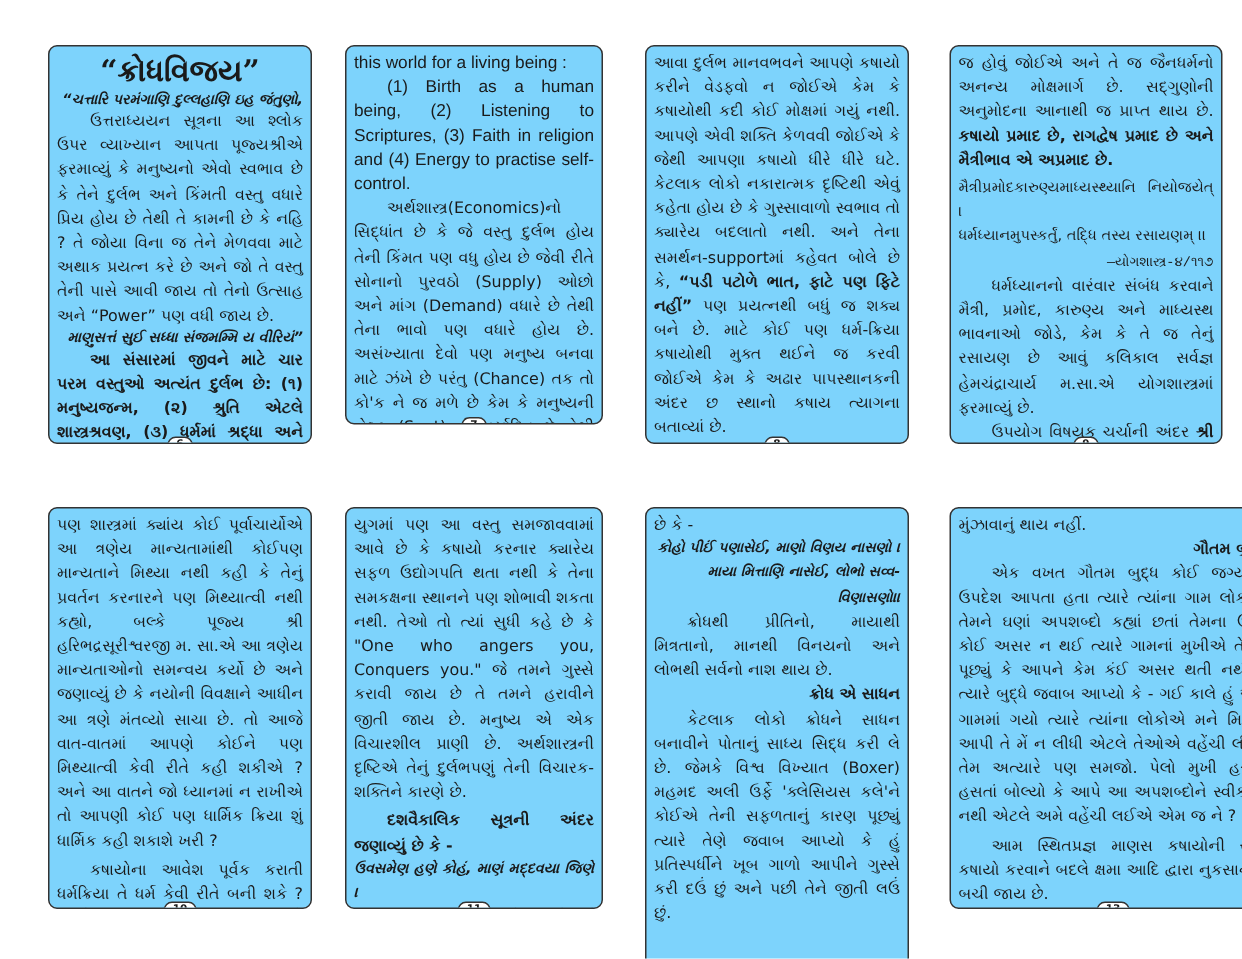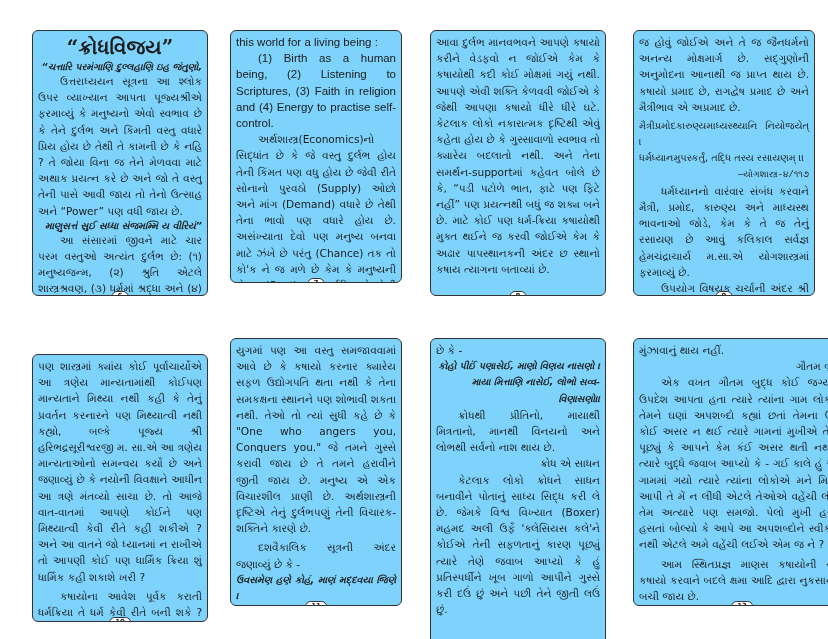--- a/index.html
+++ b/index.html
@@ -6,21 +6,21 @@
   body { width:828px; height:639px; position:relative; overflow:hidden;
          font-family:"DejaVu Sans", sans-serif; color:#1a1a1a; }
   .panel { position:absolute; border:1.5px solid #333; border-radius:6px;
            box-sizing:border-box; padding:3px 5px 8px 5px; background:#7dd3fc;
            font-size:10.6px; line-height:16.2px; overflow:hidden; }
   .pnum { position:absolute; bottom:-7px; left:50%; transform:translateX(-50%);
           border:1.5px solid #333; border-radius:8px; background:#fff;
           font-size:7px; line-height:9px; padding:0 5px; font-weight:bold; }
   .p { margin:0; text-align:justify; }
   .ind { text-indent:22px; }
-  .b { font-weight:normal; }
+  .b { font-weight:bold; }
   .i { font-style:italic; font-weight:bold; }
   .en { font-family:"Liberation Sans", sans-serif; font-size:11.5px; }
   .c { text-align:right; }
   .r { text-align:right; }
   .title { font-family:"DejaVu Serif", serif; font-size:20px; line-height:26px;
            font-weight:bold; text-align:center; }
   .gap { height:3px; }
 </style>
 </head>
 <body>
@@ -54,21 +54,21 @@
   <p class="p"><span>જ હોવું જોઈએ અને તે જ જૈનધર્મનો અનન્ય મોક્ષમાર્ગ છે. સદ્ગુણોની અનુમોદના આનાથી જ પ્રાપ્ત થાય છે.</span> <span class="b">કષાયો પ્રમાદ છે, રાગદ્વેષ પ્રમાદ છે અને મૈત્રીભાવ એ અપ્રમાદ છે.</span></p>
   <div class="gap"></div>
   <p class="p" style="font-size:9.8px;">મૈત્રીપ્રમોદકારુણ્યમાધ્યસ્થ્યાનિ નિયોજયેત્ ।</p>
   <p class="p" style="font-size:9.8px;">ધર્મધ્યાનમુપસ્કર્તું, તદ્ધિ તસ્ય રસાયણમ્ ।।</p>
   <p class="p r" style="font-size:9px;font-family:Liberation Mono, monospace;">—યોગશાસ્ત્ર-૪/૧૧૭</p>
   <p class="p ind">ધર્મધ્યાનનો વારંવાર સંબંધ કરવાને મૈત્રી, પ્રમોદ, કારુણ્ય અને માધ્યસ્થ ભાવનાઓ જોડે, કેમ કે તે જ તેનું રસાયણ છે આવું કલિકાલ સર્વજ્ઞ હેમચંદ્રાચાર્ય મ.સા.એ યોગશાસ્ત્રમાં ફરમાવ્યું છે.</p>
   <p class="p ind"><span>ઉપયોગ વિષયક ચર્ચાની અંદર</span> <span class="b">શ્રી સિદ્ધસેન દિવાકરસૂરિ મ. સા., શ્રી જિનભદ્ર ગણિ ક્ષમાશ્રમણ અને શ્રી મલ્લવાદીસૂરિ મ. સા.</span></p>
   <span class="pnum">9</span>
 </div>
 
-<div class="panel" style="left:32px;top:338px;width:176px;height:268px;margin-top:16px;">
+<div class="panel" style="left:32px;top:338px;width:176px;height:268px;">
   <p class="p">પણ શાસ્ત્રમાં ક્યાંય કોઈ પૂર્વાચાર્યોએ આ ત્રણેય માન્યતામાંથી કોઈપણ માન્યતાને મિથ્યા નથી કહી કે તેનું પ્રવર્તન કરનારને પણ મિથ્યાત્વી નથી કહ્યો, બલ્કે પૂજ્ય શ્રી હરિભદ્રસૂરીશ્વરજી મ. સા.એ આ ત્રણેય માન્યતાઓનો સમન્વય કર્યો છે અને જણાવ્યું છે કે નયોની વિવક્ષાને આધીન આ ત્રણે મંતવ્યો સાચા છે. તો આજે વાત-વાતમાં આપણે કોઈને પણ મિથ્યાત્વી કેવી રીતે કહી શકીએ ? અને આ વાતને જો ધ્યાનમાં ન રાખીએ તો આપણી કોઈ પણ ધાર્મિક ક્રિયા શું ધાર્મિક કહી શકાશે ખરી ?</p>
   <div class="gap"></div>
   <p class="p ind">કષાયોના આવેશ પૂર્વક કરાતી ધર્મક્રિયા તે ધર્મ કેવી રીતે બની શકે ? શું મૈત્રીભાવ અને પ્રમોદભાવ ગુમાવીને કોઈ ધર્મ થઈ શકે ?</p>
 
   <span class="pnum">10</span>
 </div>
 
 <div class="panel" style="left:230px;top:338px;width:172px;height:268px;">
   <p class="p">યુગમાં પણ આ વસ્તુ સમજાવવામાં આવે છે કે કષાયો કરનાર ક્યારેય સફળ ઉદ્યોગપતિ થતા નથી કે તેના સમકક્ષના સ્થાનને પણ શોભાવી શકતા નથી. તેઓ તો ત્યાં સુધી કહે છે કે "One who angers you, Conquers you." જે તમને ગુસ્સે કરાવી જાય છે તે તમને હરાવીને જીતી જાય છે. મનુષ્ય એ એક વિચારશીલ પ્રાણી છે. અર્થશાસ્ત્રની દૃષ્ટિએ તેનું દુર્લભપણું તેની વિચારક-શક્તિને કારણે છે.</p>
   <div class="gap"></div>

